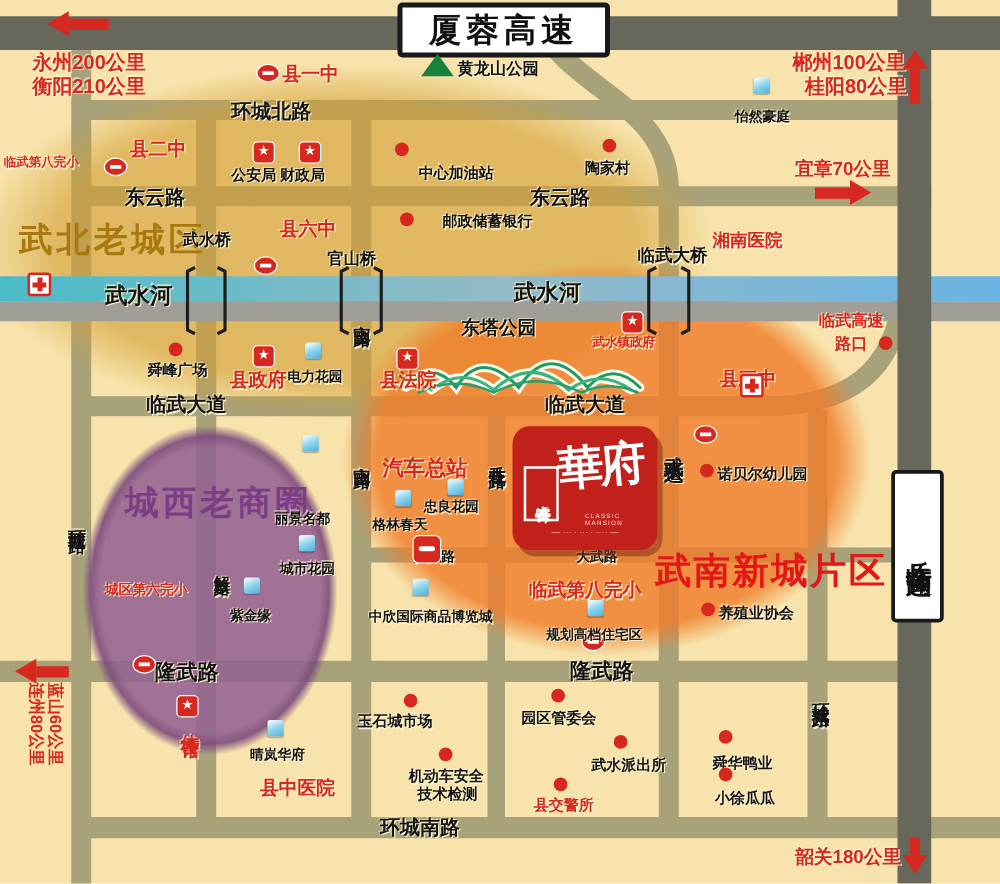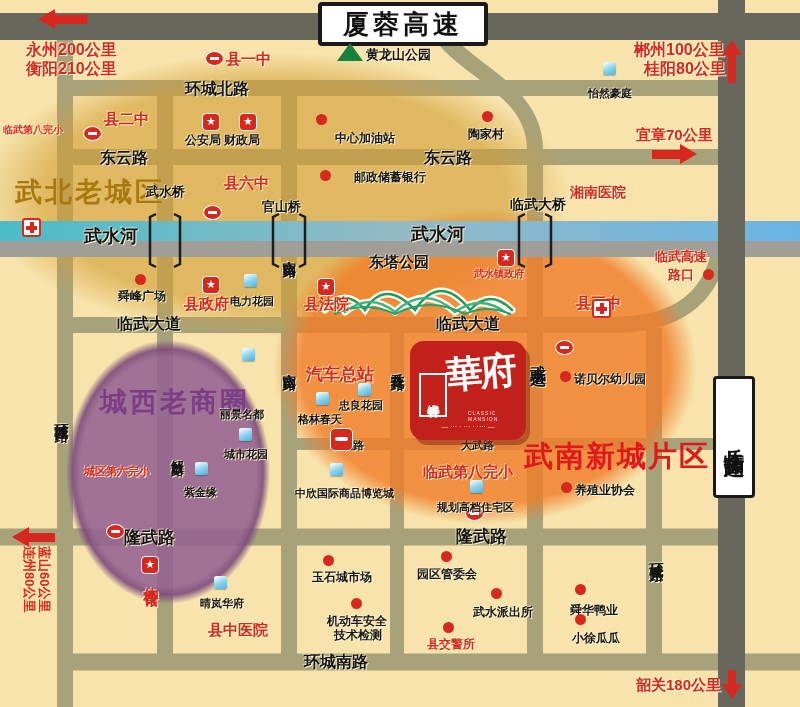--- a/index.html
+++ b/index.html
@@ -240,21 +240,21 @@
       <div class="lbl s12" style="left: 574px; top: 371px;">诺贝尔幼儿园</div>
       <div class="poi icon-dot" style="left: 561px; top: 482px;"></div>
       <div class="lbl s12" style="left: 575px; top: 482px;">养殖业协会</div>
       <div class="poi icon-dot" style="left: 441px; top: 551px;"></div>
       <div class="lbl s12" style="left: 417px; top: 566px;">园区管委会</div>
       <div class="poi icon-dot" style="left: 491px; top: 588px;"></div>
       <div class="lbl s12" style="left: 473px; top: 604px;">武水派出所</div>
       <div class="poi icon-dot" style="left: 443px; top: 622px;"></div>
       <div class="lbl s12 red" style="left: 427px; top: 636px;">县交警所</div>
       <div class="poi icon-dot" style="left: 323px; top: 555px;"></div>
-      <div class="lbl s12" style="left: 312px; top: 569px;">玉石城市场</div>
+      <div class="lbl s12" style="left: 286px; top: 569px;">玉石城市场</div>
       <div class="poi icon-dot" style="left: 351px; top: 598px;"></div>
       <div class="lbl s12" style="left: 327px; top: 613px;">机动车安全</div>
       <div class="lbl s12" style="left: 334px; top: 627px;">技术检测</div>
       <div class="poi icon-dot" style="left: 575px; top: 584px;"></div>
       <div class="lbl s12" style="left: 570px; top: 602px;">舜华鸭业</div>
       <div class="poi icon-dot" style="left: 575px; top: 614px;"></div>
       <div class="lbl s12" style="left: 572px; top: 630px;">小徐瓜瓜</div>
       <div class="poi icon-cube" style="left: 603px; top: 62px;"></div>
       <div class="lbl s11" style="left: 588px; top: 86px;">怡然豪庭</div>
       <div class="poi icon-cube" style="left: 244px; top: 274px;"></div>

